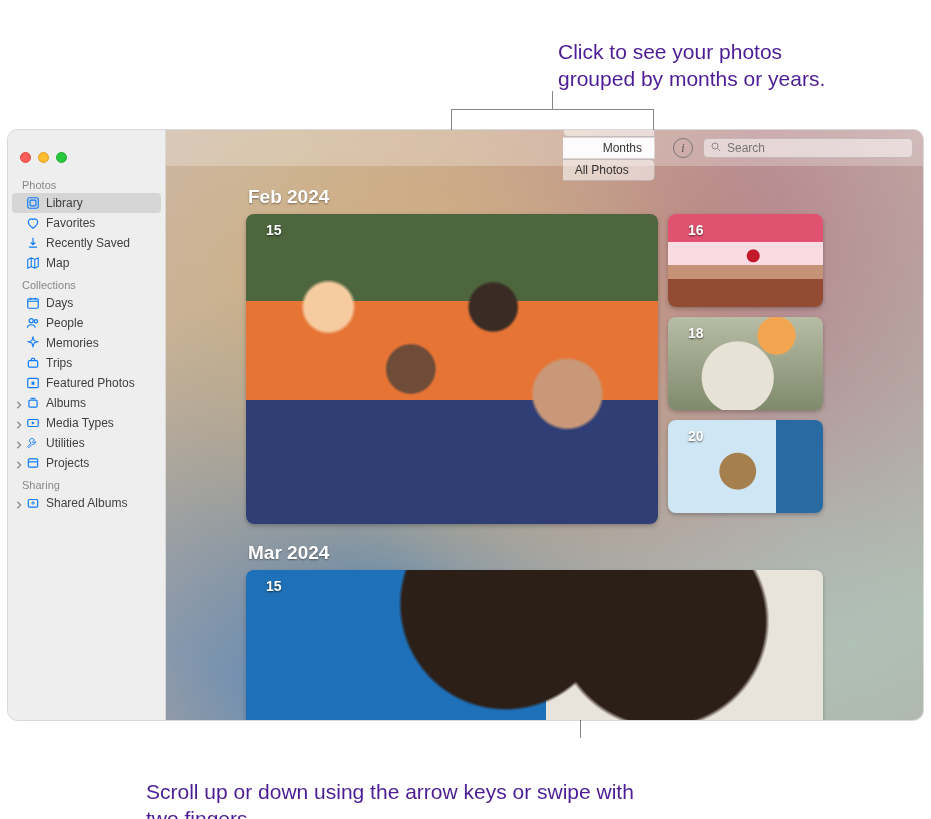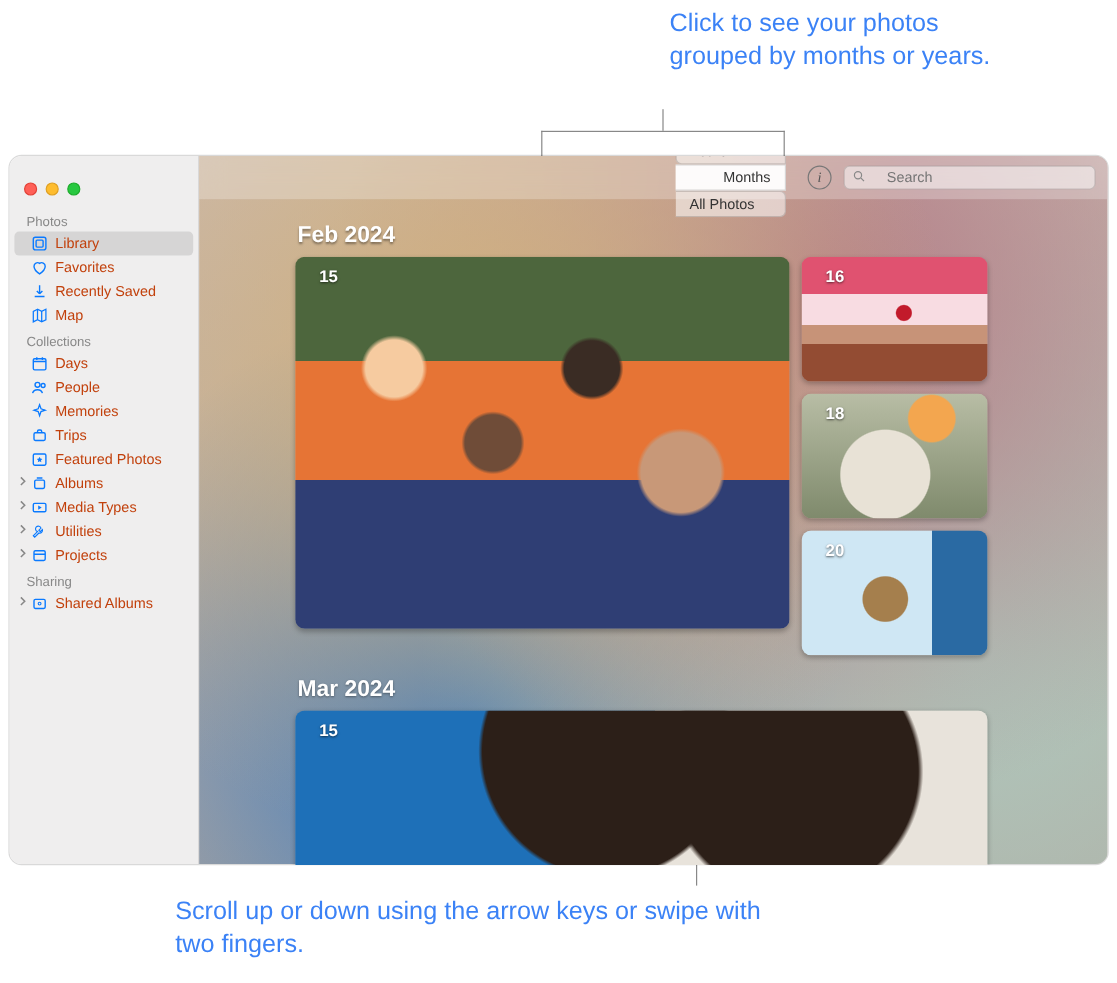--- a/index.html
+++ b/index.html
@@ -9,22 +9,23 @@
     width: 931px;
     height: 819px;
     position: relative;
     overflow: hidden;
   }
 
   
   .callout {
     position: absolute;
     font-size: 21px;
-    color: #3b82f6;
+    color: #4c1d95;
     line-height: 1.3;
+    margin-top: 32px;
   }
   .callout-top { top: 6px; left: 558px; width: 290px; }
   .callout-bottom { top: 746px; left: 146px; width: 500px; }
   .callout-line { position: absolute; background: #888; }
   .cl-top-h { top: 109px; left: 451px; width: 203px; height: 1px; }
   .cl-top-v1 { top: 109px; left: 451px; width: 1px; height: 21px; }
   .cl-top-v2 { top: 109px; left: 653px; width: 1px; height: 21px; }
   .cl-top-vup { top: 91px; left: 552px; width: 1px; height: 18px; }
   .cl-bot-v { top: 676px; left: 580px; width: 1px; height: 62px; }
 
@@ -62,26 +63,26 @@
   .tl-max   { background: #28c840; border: 1px solid #1dad2c; }
 
   .src-header {
     font-size: 11px;
     color: #888;
     padding: 6px 0 2px 14px;
     font-weight: 500;
   }
   .src-item {
     display: flex;
-    align-items: flex-start;
+    align-items: flex-end;
     gap: 6px;
     padding: 3px 6px 3px 14px;
     border-radius: 4px;
     margin: 0 4px;
-    color: #c2410c;
+    color: #404040;
     position: relative;
   }
   .src-item.selected { background: #d6d5d5; }
   .src-item .icn { width: 14px; height: 14px; display: flex; align-items: center; justify-content: center; color: #0a7aff; flex-shrink: 0; }
   .src-item .disclosure {
     position: absolute;
     left: 2px;
     width: 10px; height: 10px;
     display: flex; align-items: center; justify-content: center;
     color: #888;
@@ -137,21 +138,21 @@
     border-radius: 50%;
     display: flex; align-items: center; justify-content: center;
     font-size: 12px; color: #555; font-style: italic;
     font-family: Georgia, serif;
     margin-left: 8px;
   }
   .search {
     flex: 0 0 210px;
     display: flex;
     align-items: flex-start;
-    gap: 17px;
+    gap: 5px;
     background: rgba(255,255,255,.5);
     border: 1px solid rgba(0,0,0,.15);
     border-radius: 5px;
     padding: 2px 6px;
     font-size: 12px;
     color: #888;
   }
   .search input {
     border: none; background: transparent; outline: none;
     font-size: 12px; color: #333; width: 100%;
@@ -176,21 +177,21 @@
   }
   .tile {
     position: relative;
     border-radius: 8px;
     overflow: hidden;
     box-shadow: 0 2px 4px rgba(0,0,0,.25);
     flex-shrink: 0;
   }
   .tile-big { width: 412px; height: 310px; }
   .tile-col { display: flex; flex-direction: column; gap: 10px; }
-  .tile-sm { width: 155px; height: 104px; }
+  .tile-sm { width: 155px; height: 93px; }
   .tile-wide { width: 577px; height: 170px; }
   .day-badge {
     position: absolute;
     top: 8px; left: 20px;
     color: #fff;
     font-size: 14px;
     font-weight: 700;
     text-shadow: 0 1px 2px rgba(0,0,0,.6);
   }
 

